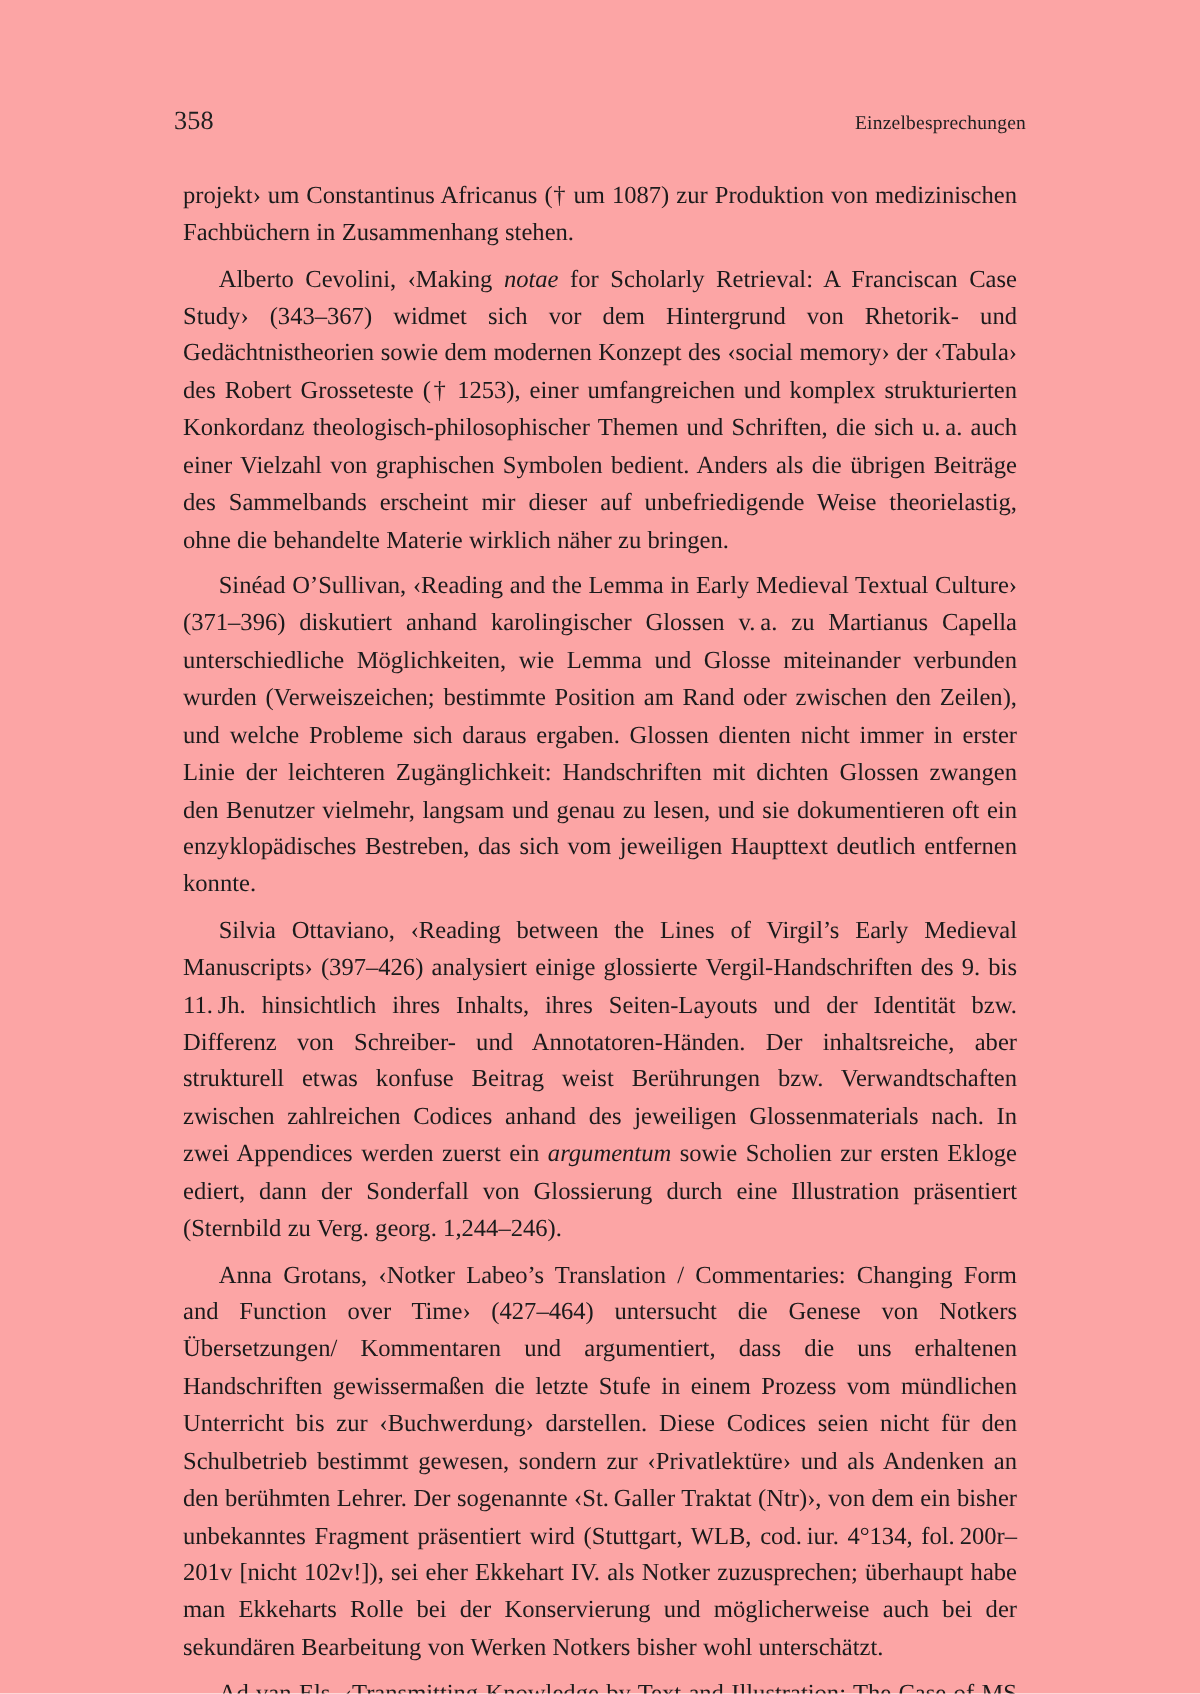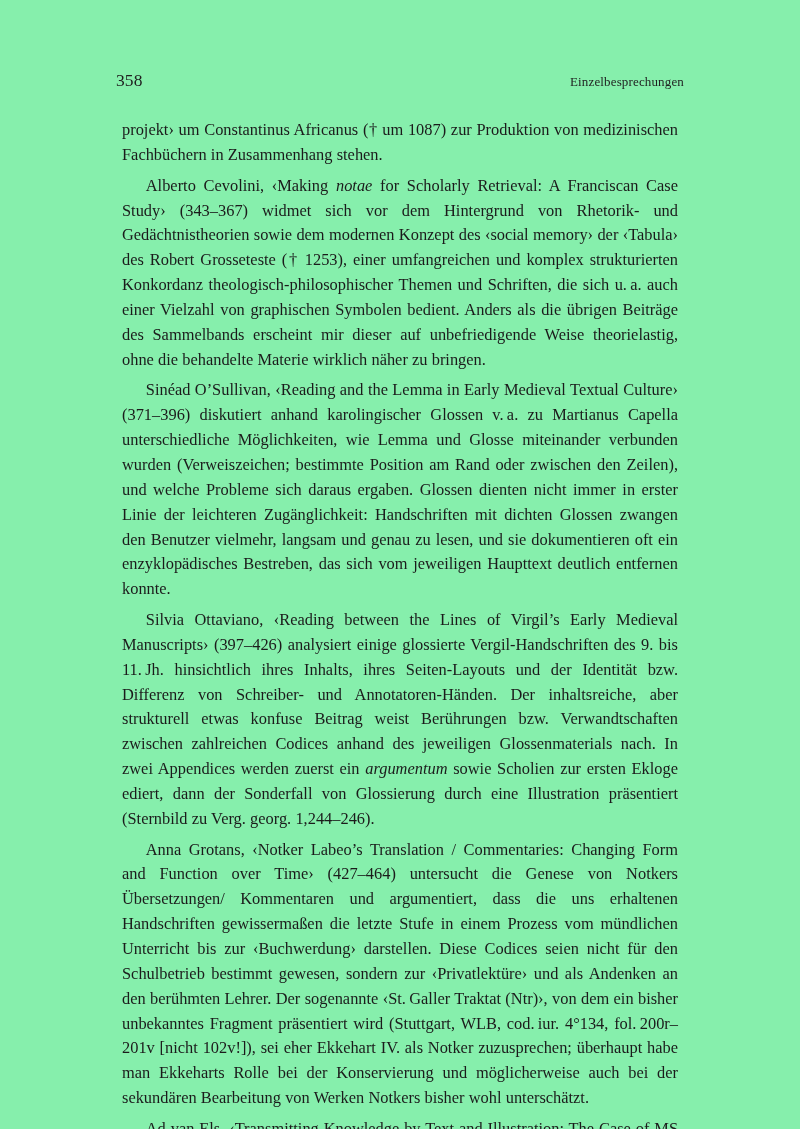--- a/index.html
+++ b/index.html
@@ -12,21 +12,21 @@
     height: 1129px;
     overflow: hidden;
     font-family: "Liberation Serif", "DejaVu Serif", serif;
     color: #1b1b1b;
     -webkit-font-smoothing: antialiased;
   }
   .page {
     position: relative;
     width: 800px;
     height: 1129px;
-    background: #86efac;
+    background: #fca5a5;
   }
   
   .running-head {
     position: absolute;
     left: 116px;
     top: 70px;
     width: 568px;
     display: flex;
     align-items: baseline;
     justify-content: space-between;

